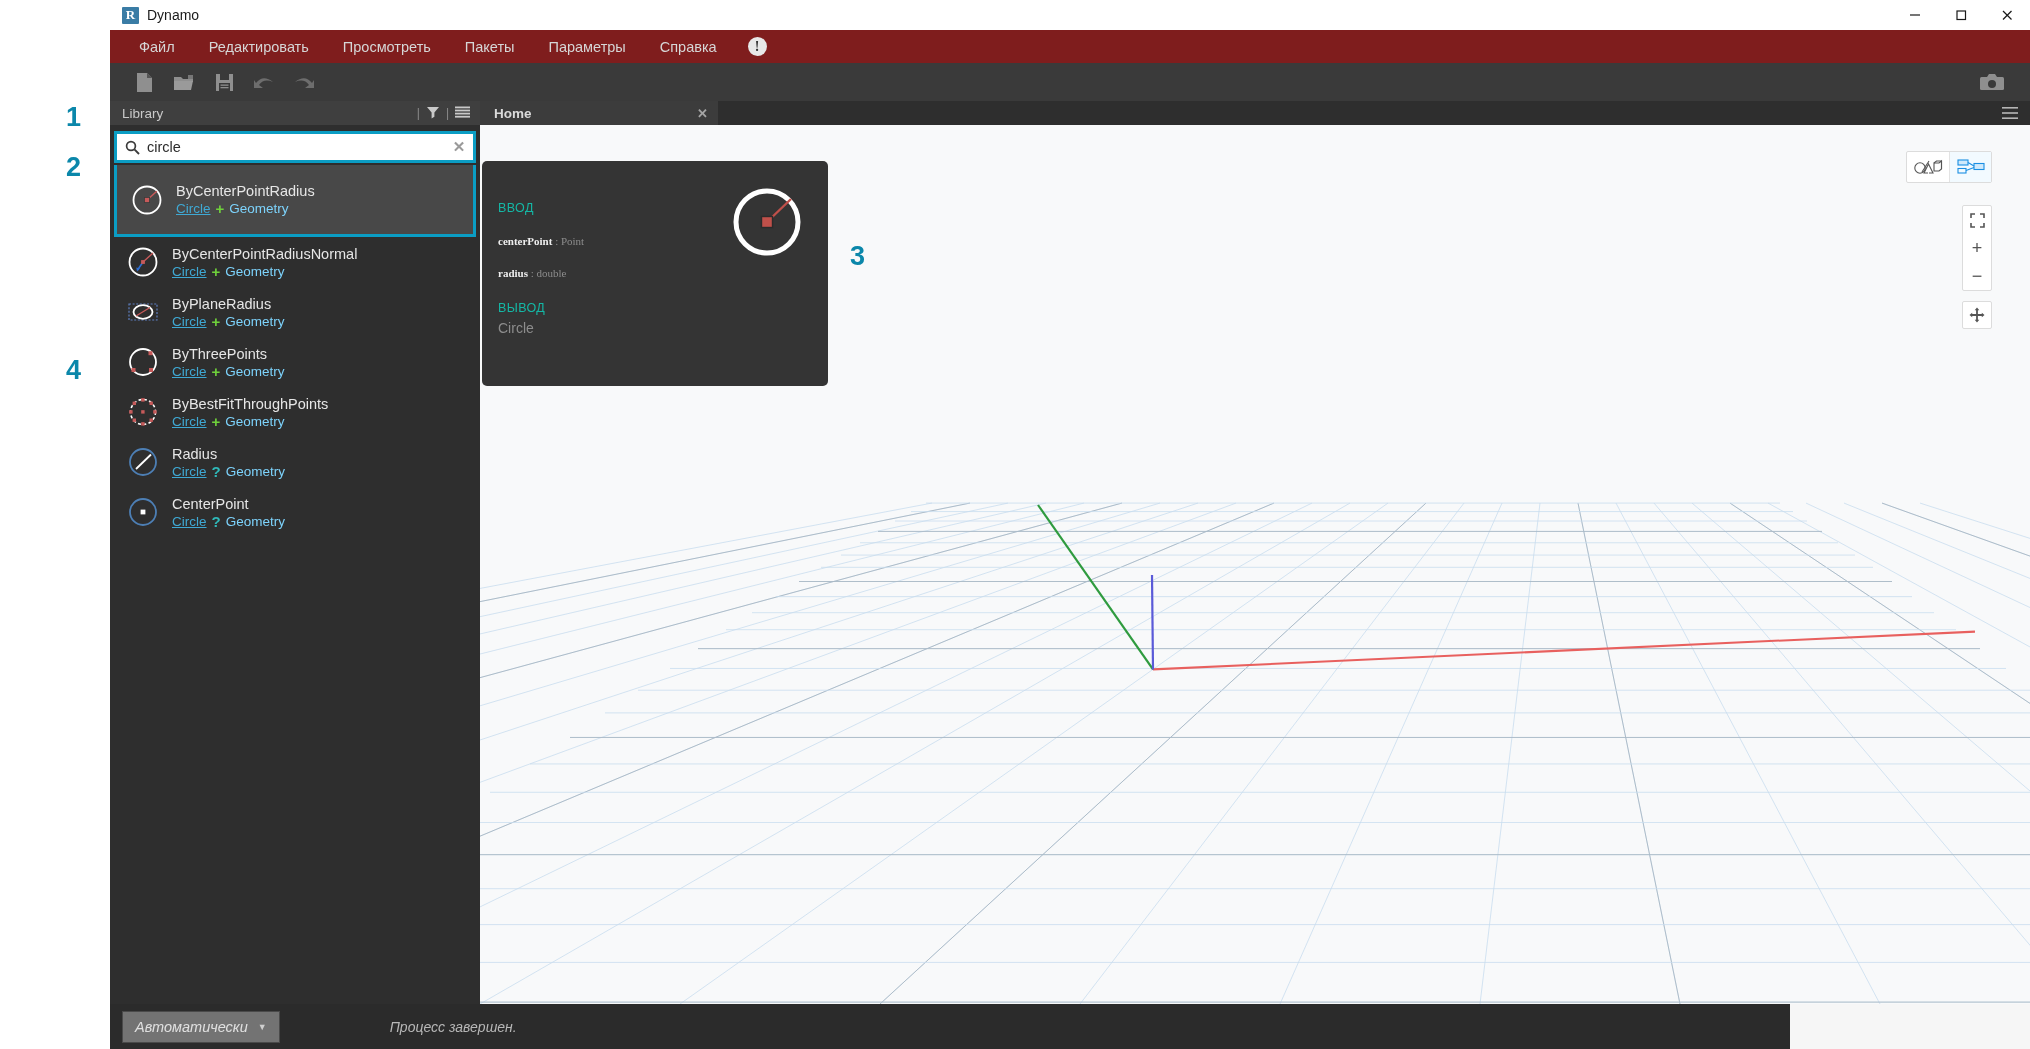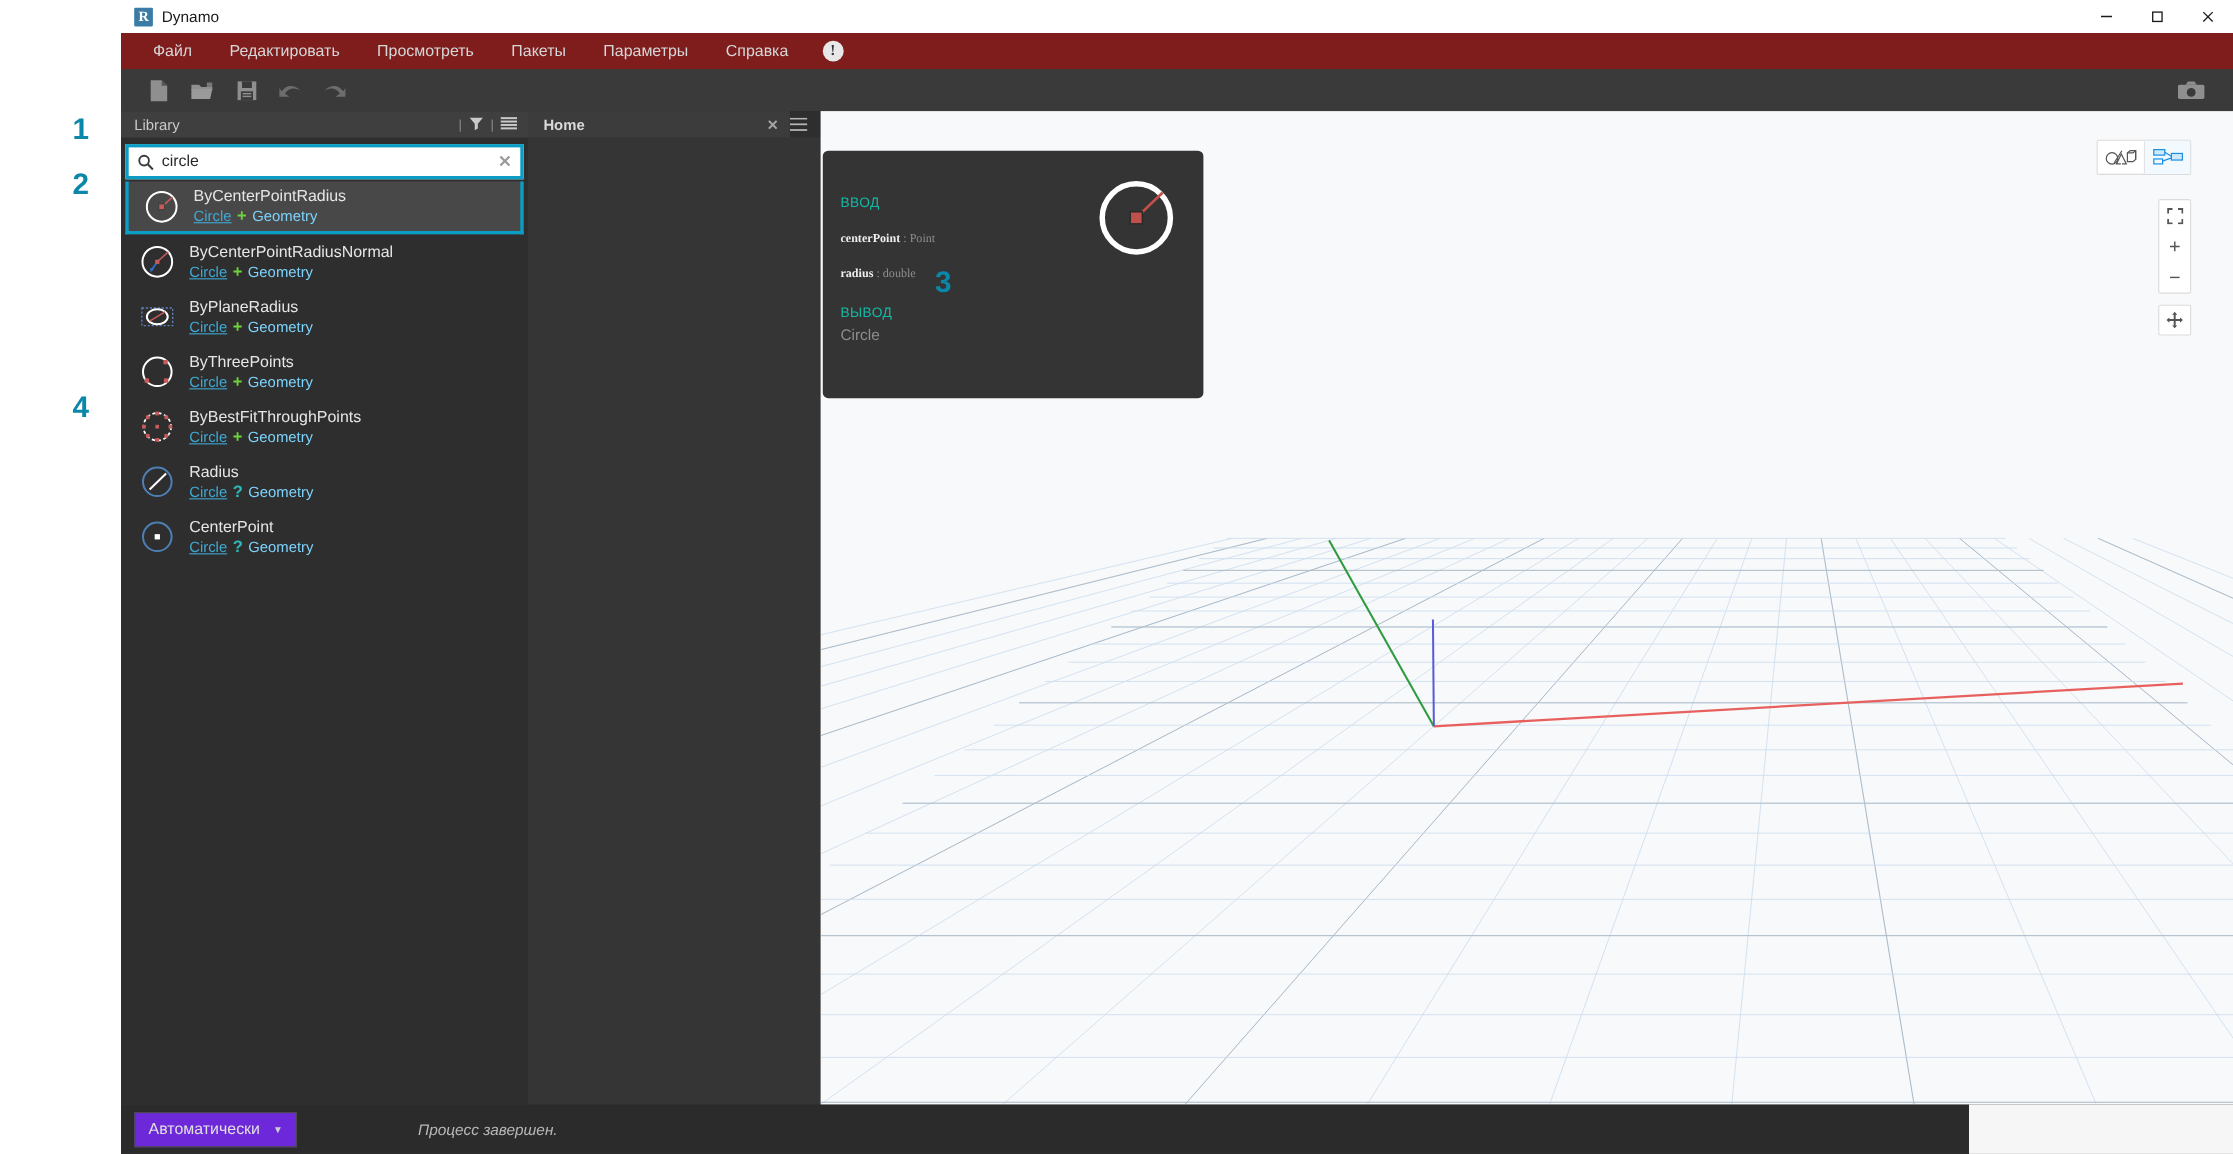--- a/index.html
+++ b/index.html
@@ -145,33 +145,33 @@
     height: 50px;
     padding-left: 14px;
     position:relative;
   }
   .result-item.selected {
     background:#484848;
     border: 3px solid #0b9dc4;
     border-top: none;
     margin: 0 4px;
     padding-left: 11px;
-    height: 48px;
+    height: 72px;
   }
   .res-icon { width:38px; height:38px; flex:0 0 auto; margin-right:10px; display:flex; align-items:center; justify-content:center; }
   .res-text { display:flex; flex-direction:column; gap:2px; }
   .res-name { color:#e6e6e6; font-size:14.5px; }
   .res-path { font-size:13.5px; display:flex; align-items:center; gap:5px; }
   .res-cat { color:#3fa9d4; text-decoration:underline; }
   .res-plus { color:#6fd13b; font-weight:bold; font-size:15px; line-height:1; }
   .res-qmark { color:#2fb9b9; font-weight:bold; font-size:15px; line-height:1; }
   .res-geo { color:#7dd3fc; }
 
   
-  .right-area { flex:1 1 auto; display:flex; flex-direction:row; min-width:0; position:relative; }
+  .right-area { flex:1 1 auto; display:flex; flex-direction:column; min-width:0; position:relative; }
   .tabstrip { height:24px; background:#2e2e2e; display:flex; align-items:stretch; flex:0 0 auto; }
   .tab {
     background:#3c3c3c; color:#dadada; font-size:13.5px; font-weight:bold;
     display:flex; align-items:center; gap:0;
     padding: 0 0 0 14px; width: 238px;
     position:relative;
   }
   .tab-close { position:absolute; right:10px; top:0; height:24px; display:flex; align-items:center; color:#a5a5a5; font-size:13px; }
   .tabstrip-right { margin-left:auto; display:flex; align-items:center; padding-right:12px; color:#b5b5b5; }
 
@@ -226,26 +226,27 @@
   }
 
   
   .statusbar {
     height: 45px; background:#2b2b2b;
     display:flex; align-items:center;
     padding-left: 12px;
     flex:0 0 auto;
   }
   .run-mode {
-    background:#6d28d9; color:#e0e0e0;
+    background:#737373; color:#e0e0e0;
     height: 32px; min-width: 148px;
     display:flex; align-items:center; justify-content:space-between;
     padding: 0 12px; font-size:14.5px;
     border:1px solid #4a4a4a;
     gap:10px;
+    font-style:italic;
   }
   .caret { font-size:9px; color:#cfcfcf; }
   .status-msg { margin-left: 110px; color:#b7b7b7; font-size:14px; font-style:italic; }
   .status-right { margin-left:auto; width: 240px; height:45px; background:#f6f6f6; }
 </style>
 </head>
 <body>
 
 <div id="root">
   <div class="page-bg"></div>

